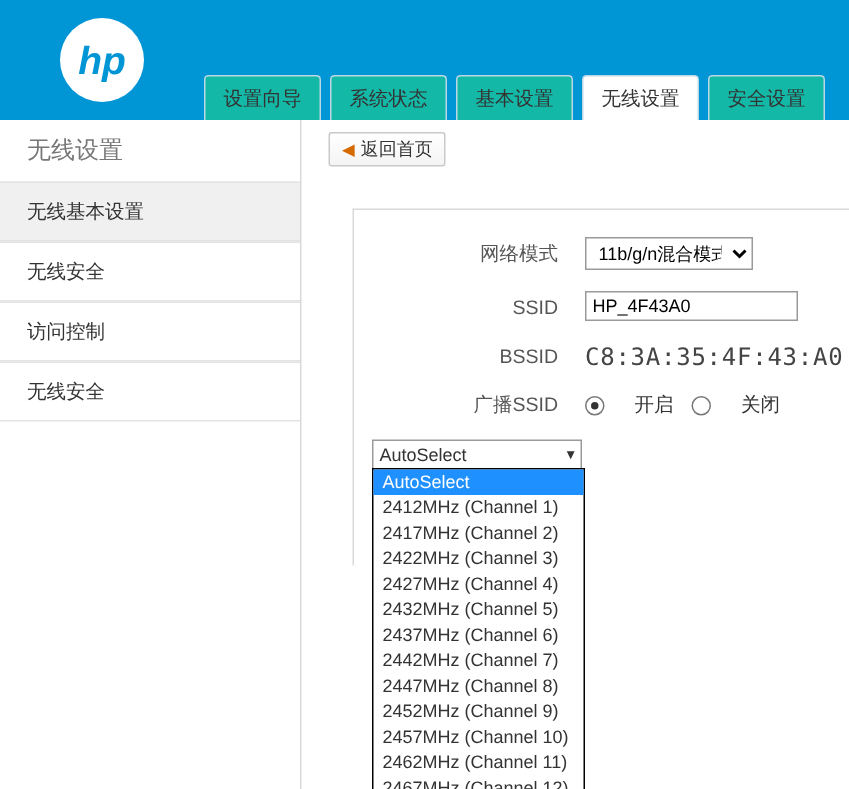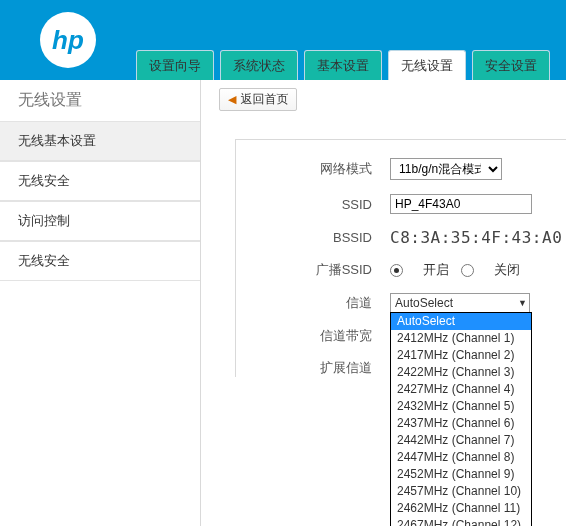--- a/index.html
+++ b/index.html
@@ -104,21 +104,20 @@
               <span>开启</span>
             </span>
             <span class="radio-wrap">
               <span class="radio-dot"></span>
               <span>关闭</span>
             </span>
           </div>
         </div>
 
         <div class="row">
-          <div class="lbl">信道</div>
           <div class="val">
             <div class="chan-select">
               <div class="chan-box">
                 <span>AutoSelect</span>
                 <span class="caret">▼</span>
               </div>
               <div class="dropdown" id="chan-dropdown">
                   <div class="opt hl">AutoSelect</div>
                   <div class="opt">2412MHz (Channel 1)</div>
                   <div class="opt">2417MHz (Channel 2)</div>

